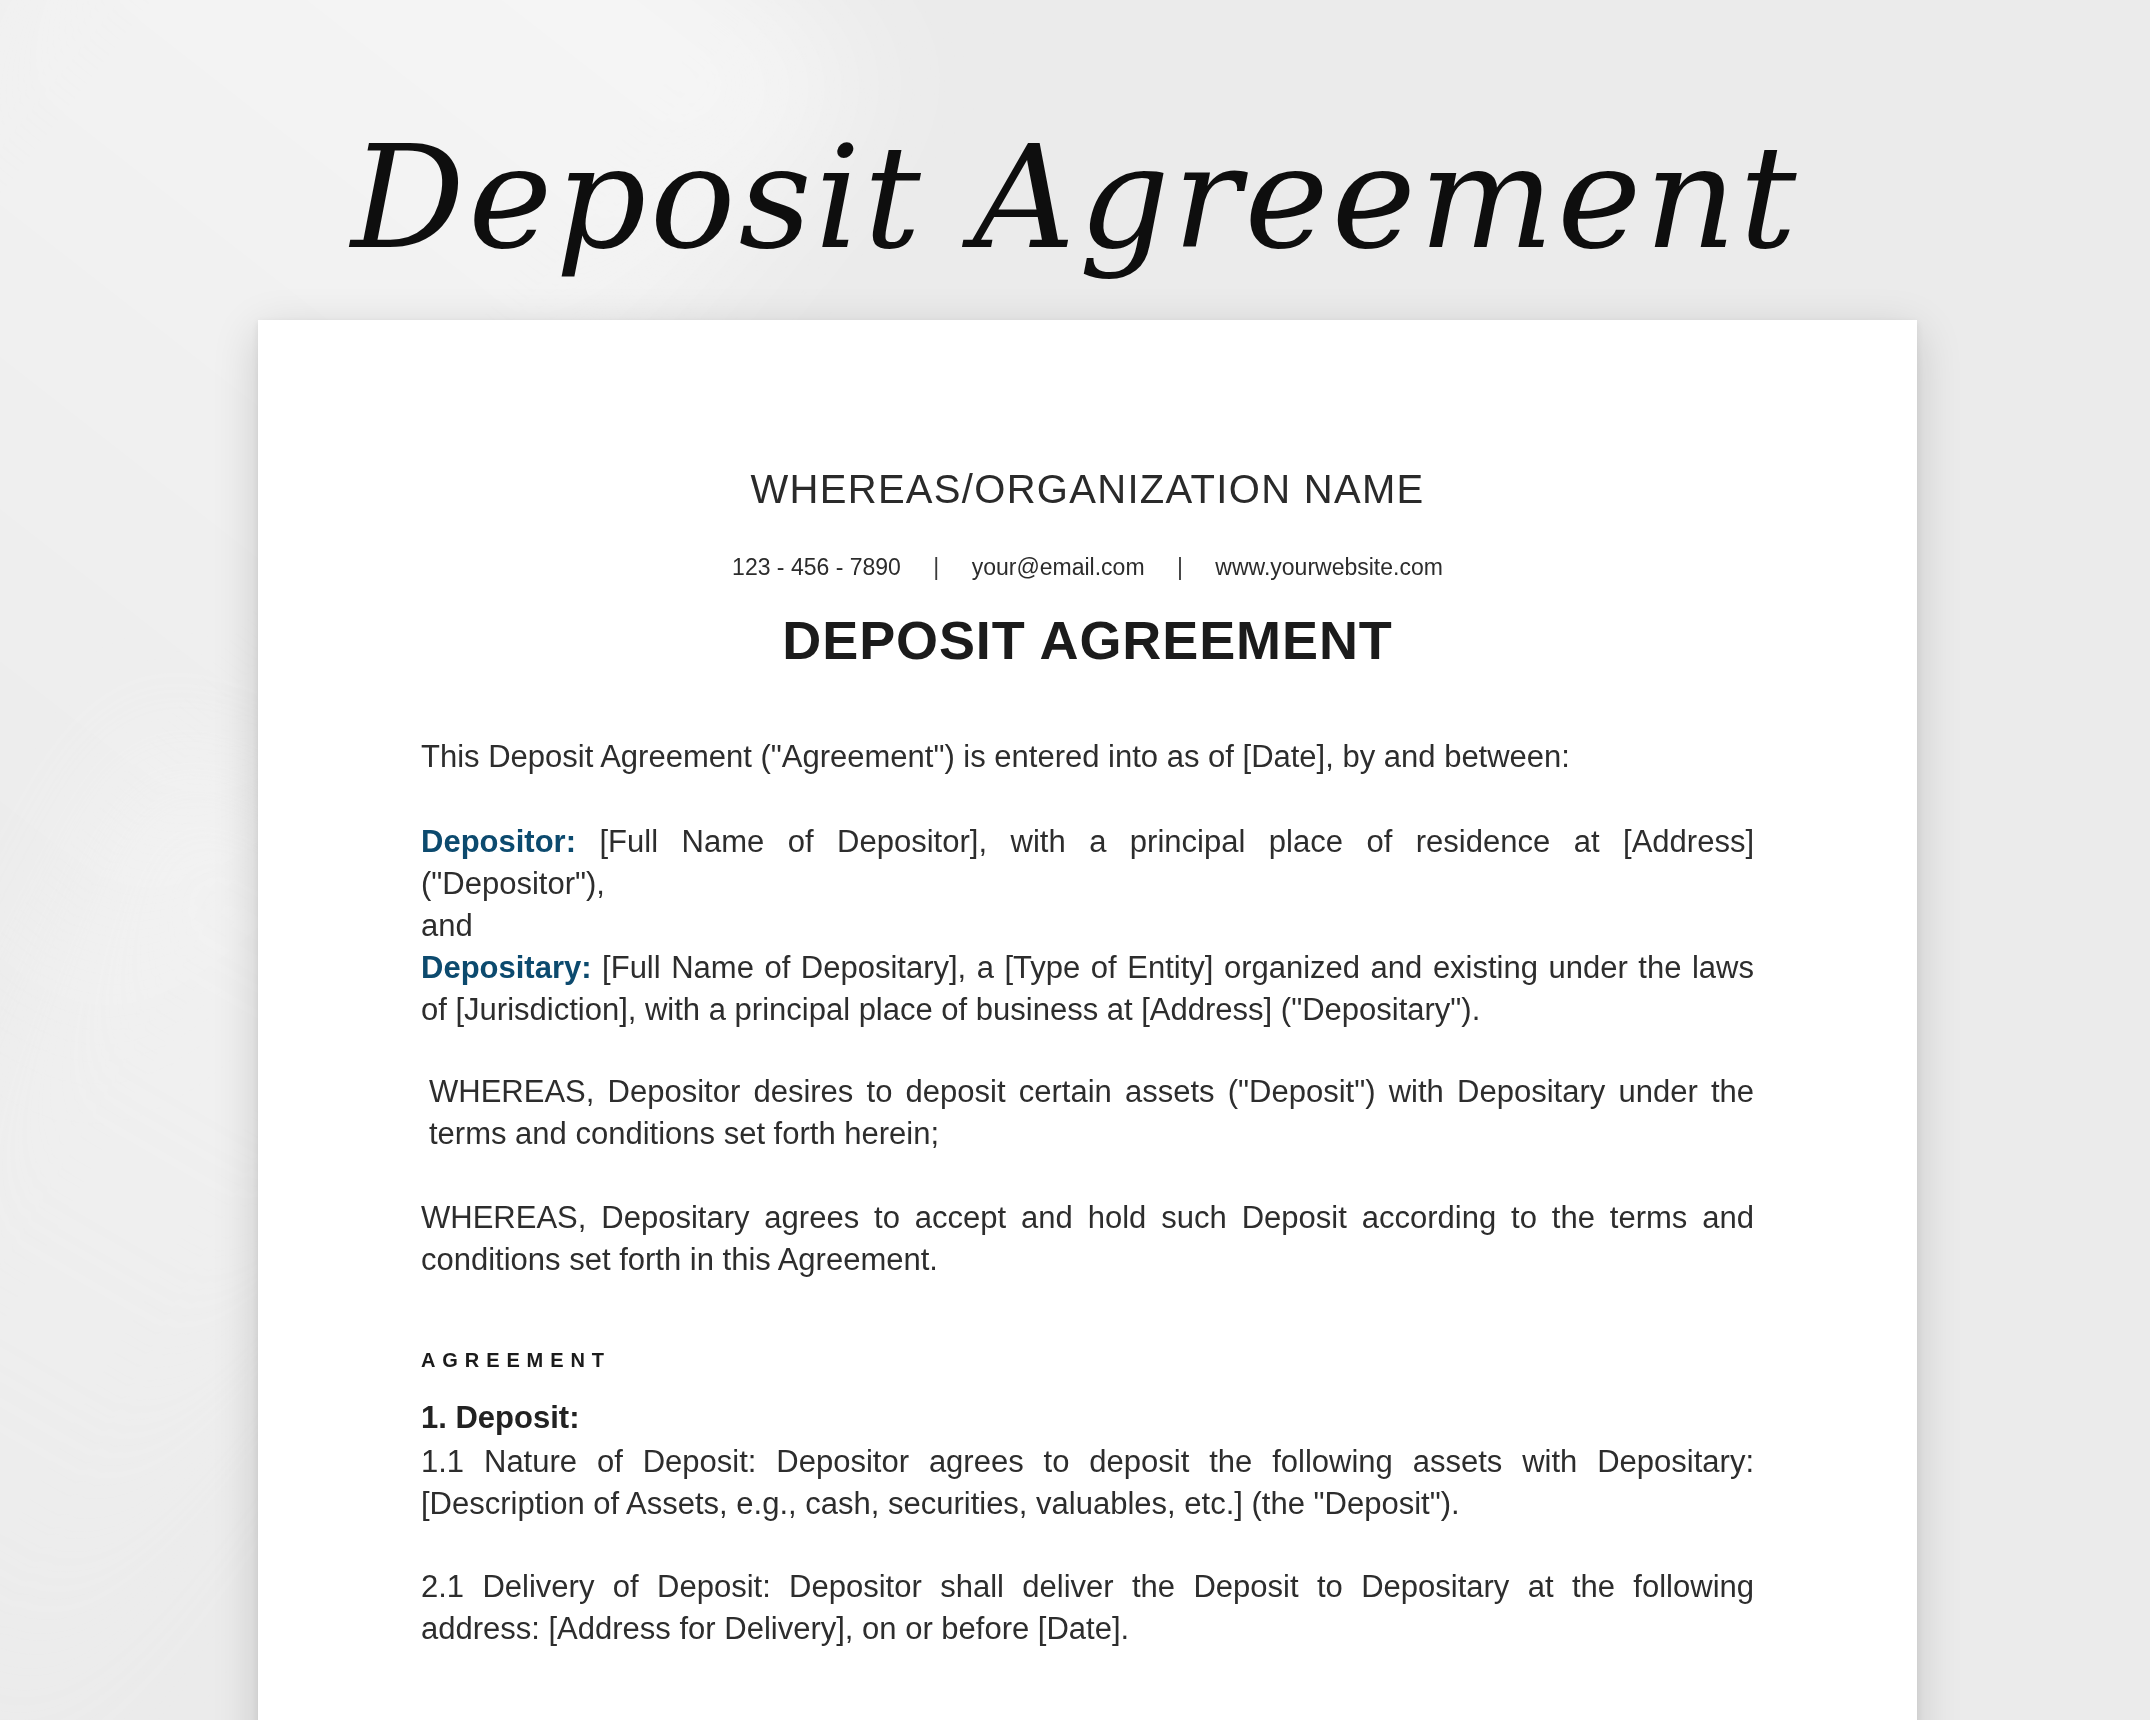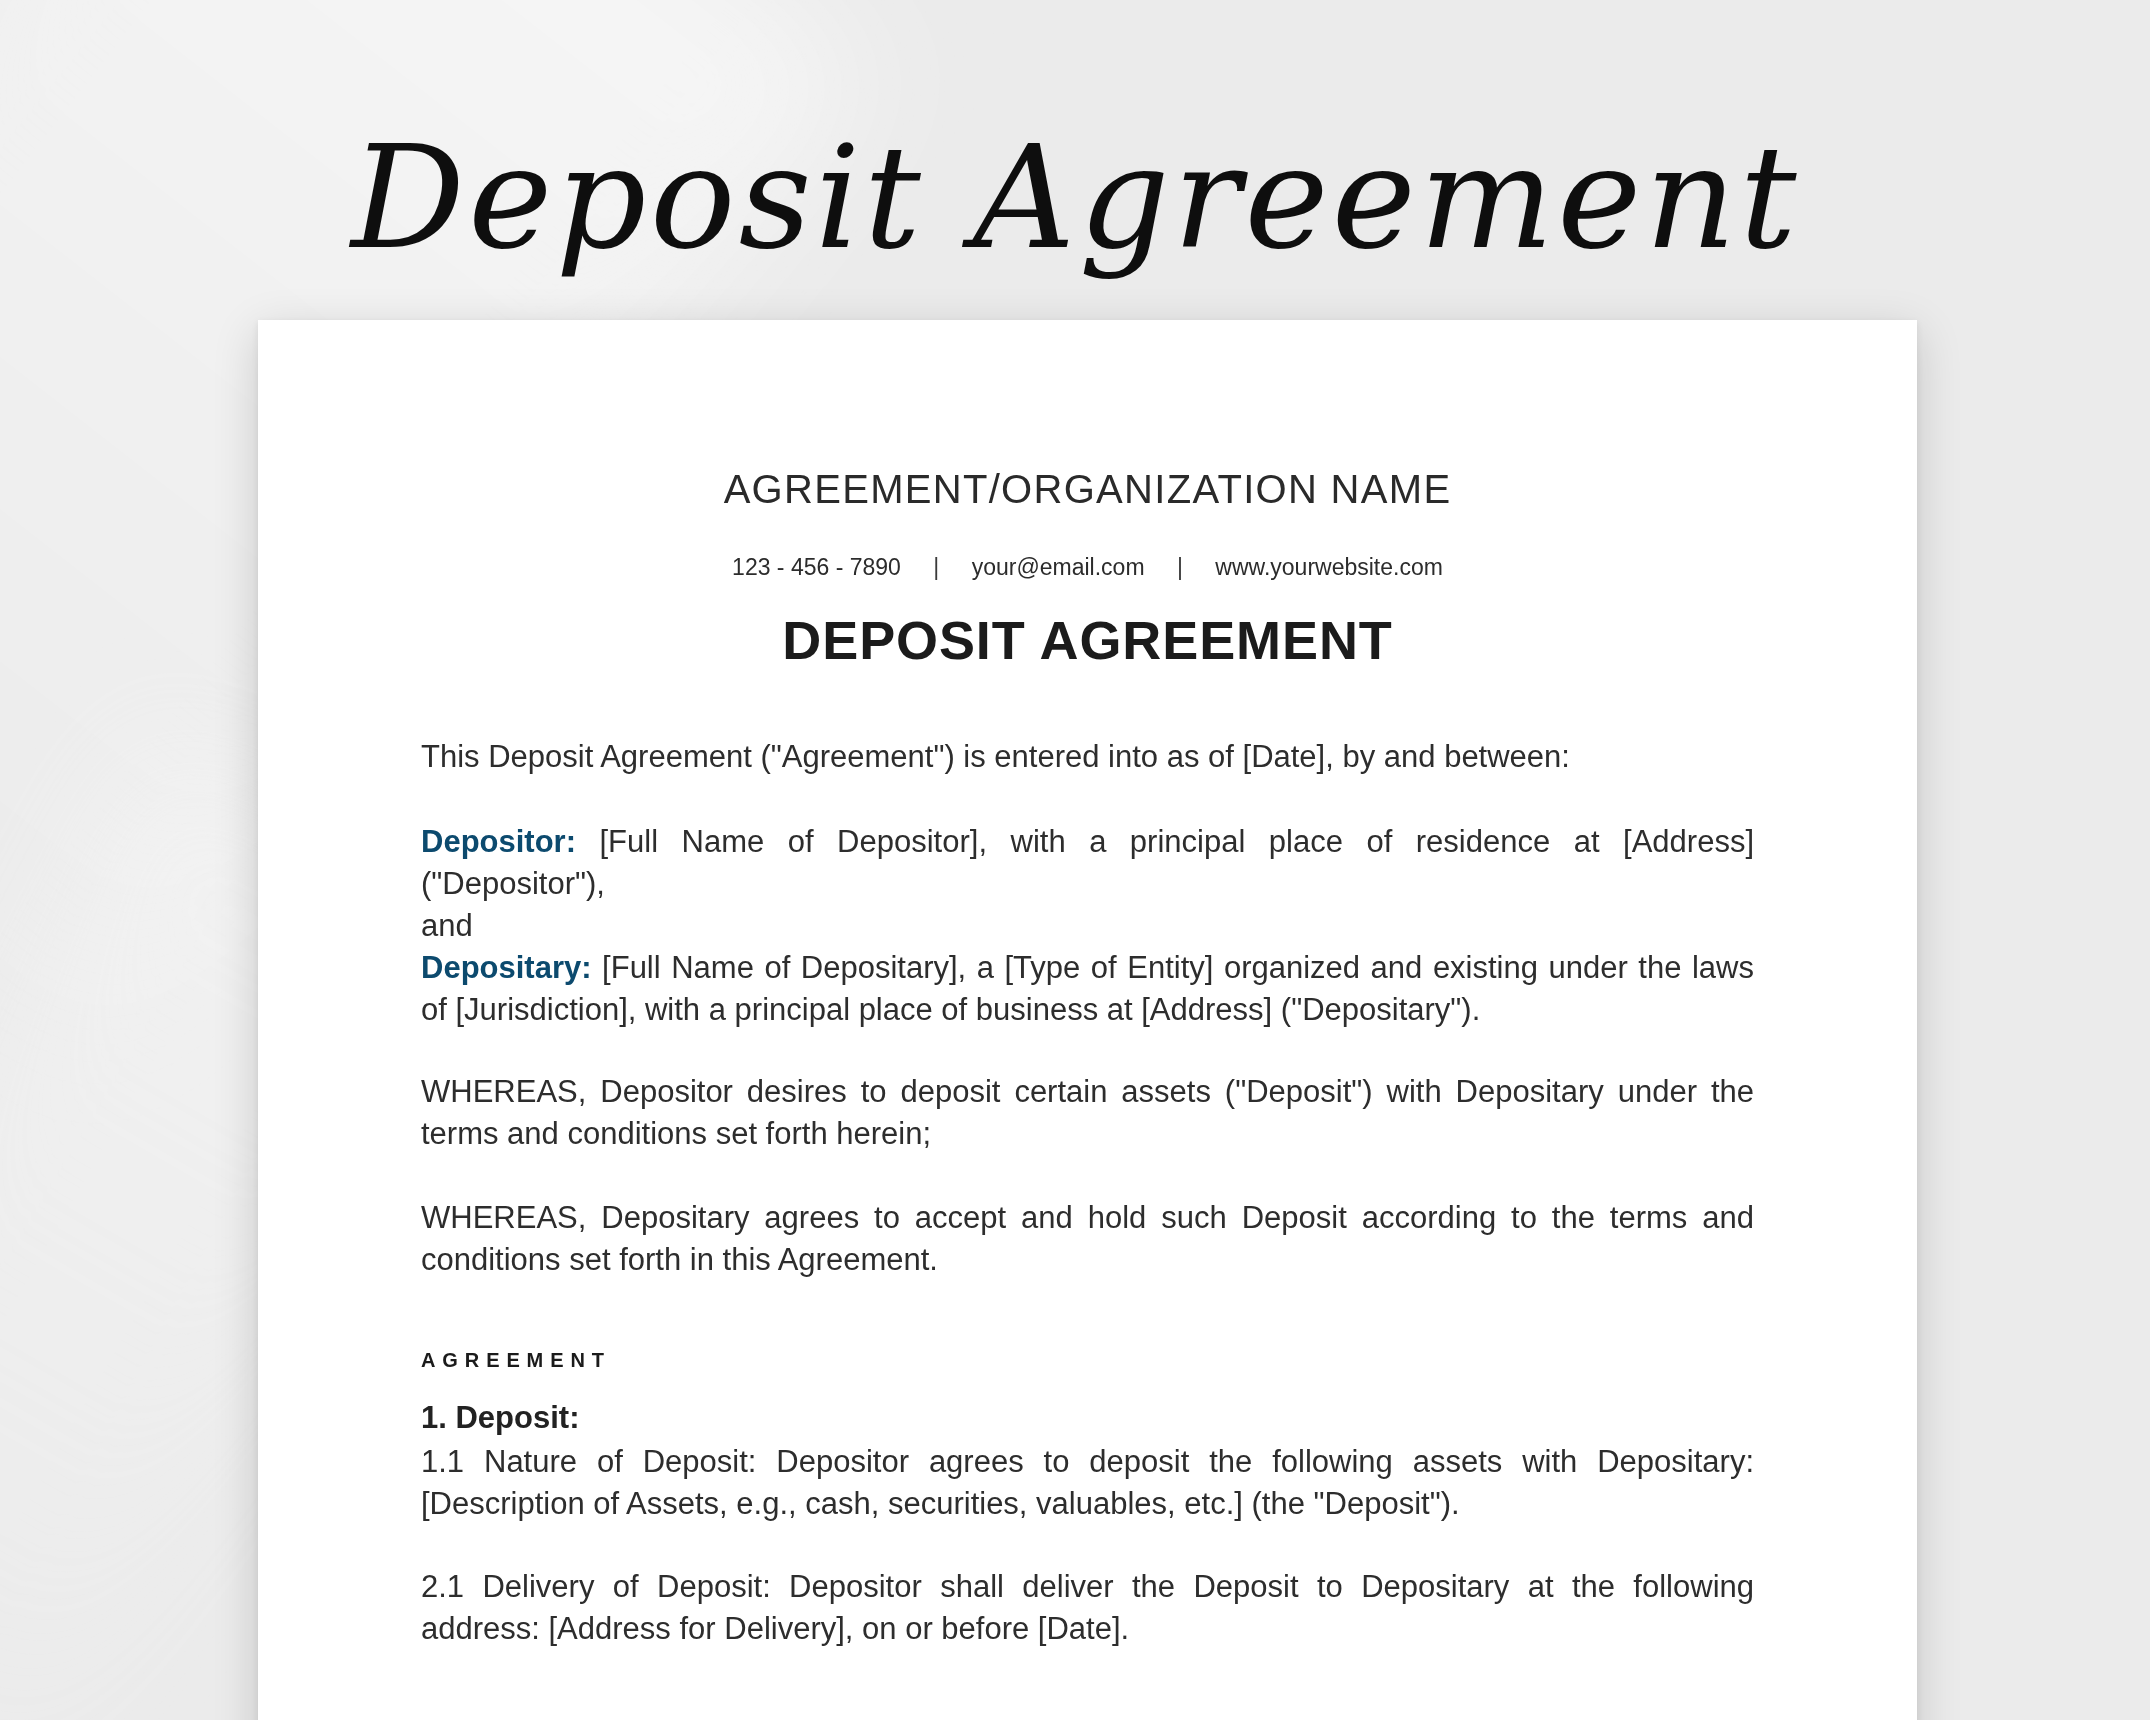--- a/index.html
+++ b/index.html
@@ -84,21 +84,21 @@
     line-height: 42px;
     color: #2d2d2d;
     margin: 0;
   }
   .just { text-align: justify; }
   .body-text strong, .bold { font-weight: 700; color: #0c4a6e; }
 
   .intro     { margin-top: 64px; }
   .parties   { margin-top: 43px; }
   .parties p { margin: 0; }
-  .whereas-1 { margin-top: 40px; }
+  .whereas-1 { margin-top: 40px; margin-left: 8px; }
   .whereas-2 { margin-top: 42px; }
 
   .agreement-heading {
     margin: 59px 0 0 0;
     font-size: 20px;
     font-weight: 700;
     letter-spacing: 6.9px;
     color: #1b1b1b;
     line-height: 41px;
   }
@@ -109,21 +109,21 @@
 </head>
 <body>
 
 <div class="streak streak-1"></div>
 <div class="streak streak-2"></div>
 
 <h1 class="script-title">Deposit Agreement</h1>
 
 <div class="page">
 
-  <div class="org-name">AGREEMENT/ORGANIZATION NAME</div>
+  <div class="org-name">WHEREAS/ORGANIZATION NAME</div>
 
   <div class="contact">
     <span>123 - 456 - 7890</span>
     <span class="sep">|</span>
     <span>your@email.com</span>
     <span class="sep">|</span>
     <span>www.yourwebsite.com</span>
   </div>
 
   <h2 class="doc-title">DEPOSIT AGREEMENT</h2>

